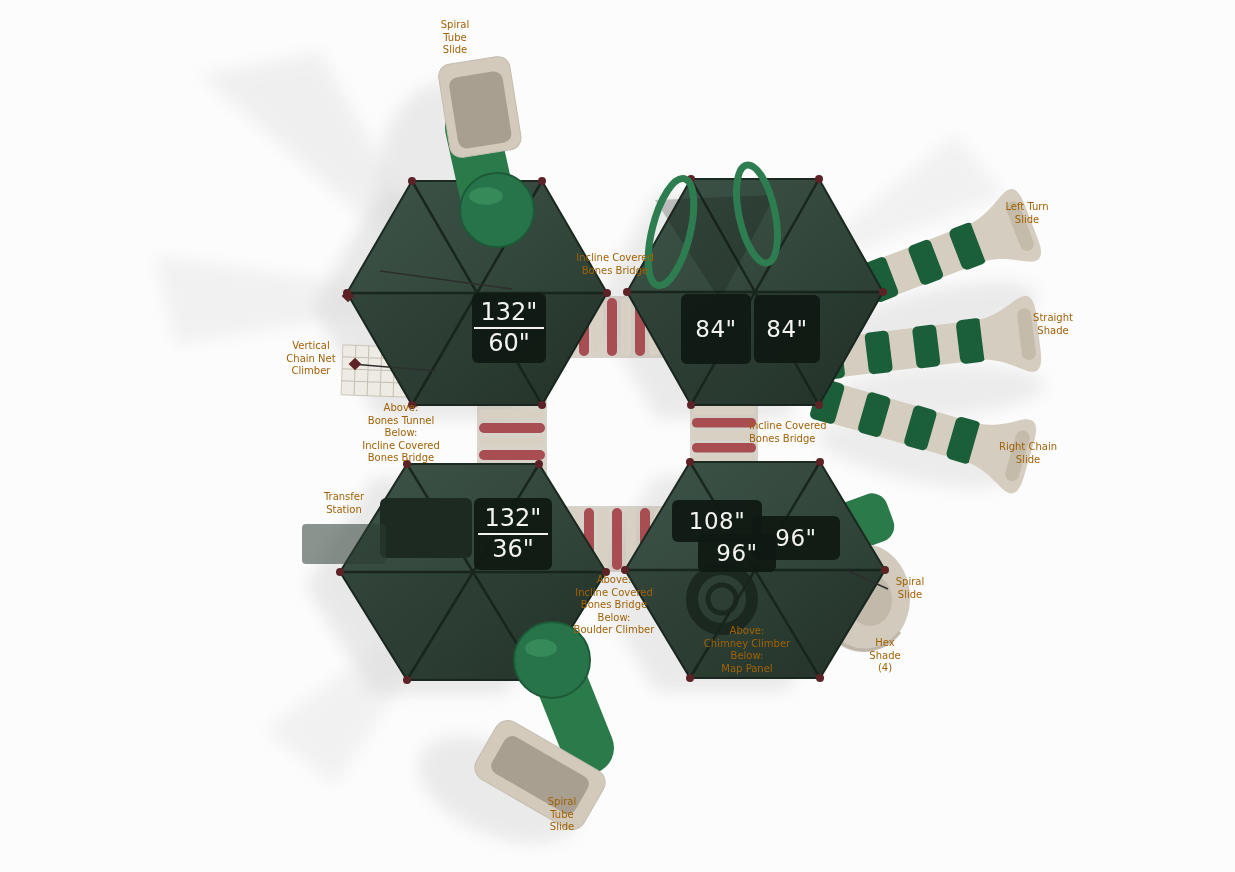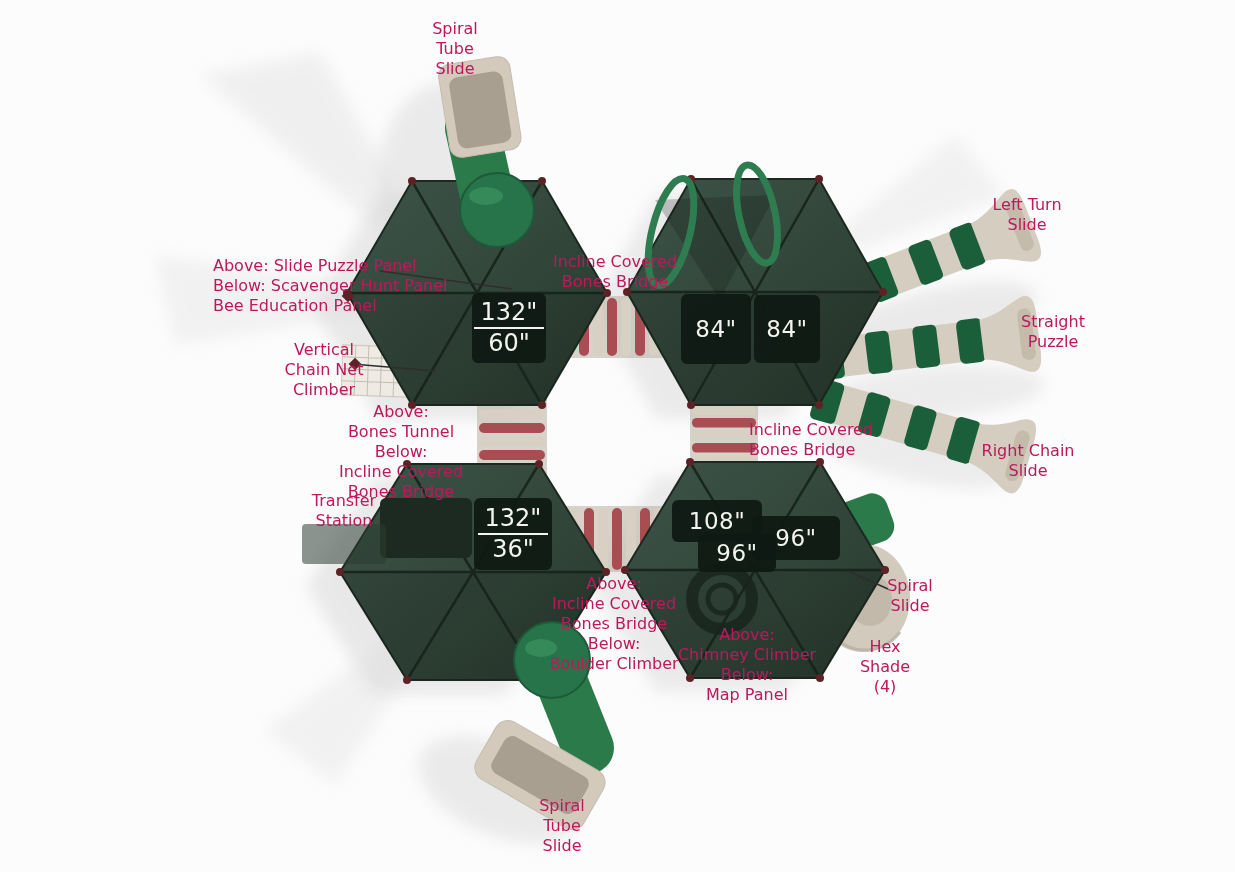--- a/index.html
+++ b/index.html
@@ -2,22 +2,22 @@
 <html><head>
 <meta charset="utf-8">
 <style>
   html,body{margin:0;padding:0;background:#fff;}
   .stage{
     position:relative;width:1235px;height:872px;overflow:hidden;
     background:#fcfcfc;font-family:"DejaVu Sans",sans-serif;
   }
   .layer-svg{position:absolute;left:0;top:0;z-index:1;}
   .callout{
-    position:absolute;z-index:3;font-size:16px;line-height:1.25;
-    color:#be185d;white-space:pre-line;
+    position:absolute;z-index:3;font-size:10px;line-height:1.25;
+    color:#a16207;white-space:pre-line;
   }
   .c{transform:translateX(-50%);text-align:center;}
   .meas{
     position:absolute;z-index:3;color:#f3f3ef;
     background:rgba(15,26,19,.94);border-radius:6px;
     display:flex;align-items:center;justify-content:center;
     font-family:"DejaVu Sans",sans-serif;
   }
   .m1{font-size:23px;letter-spacing:.5px;}
   .frac{flex-direction:column;font-size:24px;line-height:1.12;}
@@ -235,30 +235,27 @@
       <line x1="352" y1="364" x2="436" y2="371"></line>
       <line x1="888" y1="589" x2="848" y2="571"></line>
       <rect x="-4.5" y="-4.5" width="9" height="9" transform="translate(348 296) rotate(45)" fill="#5c2226" stroke="none"></rect>
       <rect x="-4.5" y="-4.5" width="9" height="9" transform="translate(355 364) rotate(45)" fill="#5c2226" stroke="none"></rect>
     </g>
   </svg>
 
   <div class="callout c" style="left:455px;top:19px">Spiral
 Tube
 Slide</div>
-  <div class="callout c" style="left:1027px;top:195px">Left Turn
-Slide</div>
-  <div class="callout" style="left:213px;top:256px">Above: Slide Puzzle Panel
-Below: Scavenger Hunt Panel
-Bee Education Panel</div>
+  <div class="callout c" style="left:1027px;top:201px">Left Turn
+Slide</div>
   <div class="callout c" style="left:615px;top:252px">Incline Covered
 Bones Bridge</div>
   <div class="callout c" style="left:1053px;top:312px">Straight
-Puzzle</div>
-  <div class="callout c" style="left:324px;top:340px">Vertical
+Shade</div>
+  <div class="callout c" style="left:311px;top:340px">Vertical
 Chain Net
 Climber</div>
   <div class="callout c" style="left:401px;top:402px">Above:
 Bones Tunnel
 Below:
 Incline Covered
 Bones Bridge</div>
   <div class="callout" style="left:749px;top:420px">Incline Covered
 Bones Bridge</div>
   <div class="callout c" style="left:1028px;top:441px">Right Chain

